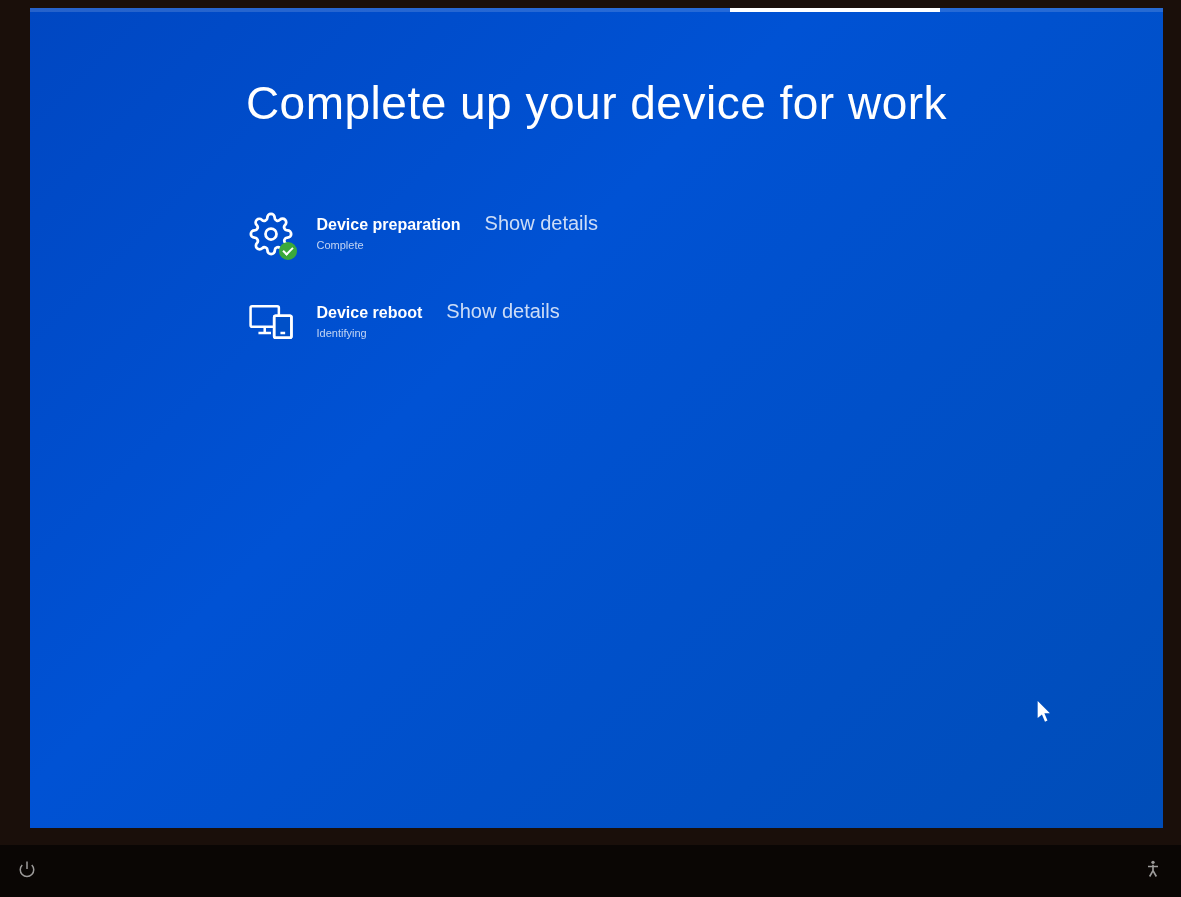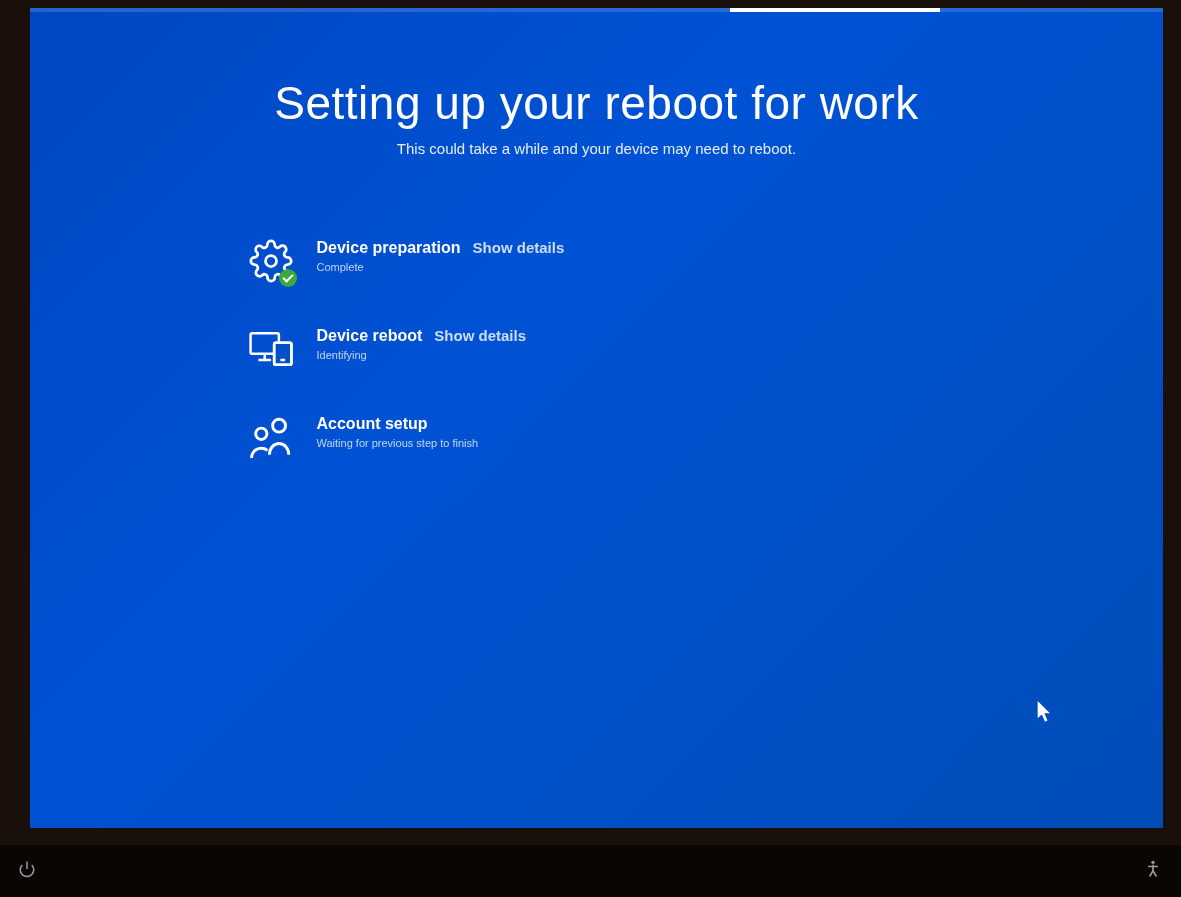--- a/index.html
+++ b/index.html
@@ -76,31 +76,31 @@
       align-items: center;
       justify-content: center;
     }
     .step-text {
       margin-left: 22px;
       padding-top: 2px;
     }
     .step-title-line {
       display: flex;
       align-items: baseline;
-      gap: 12px;
+      gap: 24px;
     }
     .step-title {
       color: #ffffff;
       font-size: 16px;
       font-weight: 600;
     }
     .show-details {
       color: rgba(255,255,255,0.8);
-      font-size: 15px;
-      font-weight: 700;
+      font-size: 20px;
+      font-weight: 400;
       cursor: pointer;
     }
     .step-status {
       color: rgba(255,255,255,0.75);
       font-size: 11px;
       margin-top: 4px;
     }
     .check-badge {
       position: absolute;
       bottom: -2px;
@@ -147,22 +147,21 @@
     }
   </style>
 </head>
 <body>
 
 <div class="screen">
   <div class="progress-bar-top">
     <div class="progress-bar-fill"></div>
   </div>
 
-  <h1 class="title">Setting up your reboot for work</h1>
-  <p class="subtitle">This could take a while and your device may need to reboot.</p>
+  <h1 class="title">Complete up your device for work</h1>
 
   <div class="steps">
 
     <div class="step">
       <div class="step-icon">
         <svg width="44" height="44" viewBox="0 0 24 24" fill="none" stroke="#ffffff" stroke-width="1.5">
           <circle cx="12" cy="12" r="3"></circle>
           <path d="M19.4 15a1.65 1.65 0 0 0 .33 1.82l.06.06a2 2 0 1 1-2.83 2.83l-.06-.06a1.65 1.65 0 0 0-1.82-.33 1.65 1.65 0 0 0-1 1.51V21a2 2 0 1 1-4 0v-.09a1.65 1.65 0 0 0-1-1.51 1.65 1.65 0 0 0-1.82.33l-.06.06a2 2 0 1 1-2.83-2.83l.06-.06A1.65 1.65 0 0 0 4.6 15a1.65 1.65 0 0 0-1.51-1H3a2 2 0 1 1 0-4h.09c.66 0 1.25-.39 1.51-1a1.65 1.65 0 0 0-.33-1.82l-.06-.06a2 2 0 1 1 2.83-2.83l.06.06c.5.5 1.24.63 1.82.33H9a1.65 1.65 0 0 0 1-1.51V3a2 2 0 1 1 4 0v.09c0 .66.39 1.25 1 1.51.58.3 1.32.17 1.82-.33l.06-.06a2 2 0 1 1 2.83 2.83l-.06.06c-.5.5-.63 1.24-.33 1.82V9c.26.61.85 1 1.51 1H21a2 2 0 1 1 0 4h-.09a1.65 1.65 0 0 0-1.51 1z"></path>
         </svg>
         <div class="check-badge"></div>
@@ -189,36 +188,20 @@
       </div>
       <div class="step-text">
         <div class="step-title-line">
           <span class="step-title">Device reboot</span>
           <span class="show-details">Show details</span>
         </div>
         <div class="step-status">Identifying</div>
       </div>
     </div>
 
-    <div class="step">
-      <div class="step-icon">
-        <svg width="46" height="42" viewBox="0 0 28 26" fill="none" stroke="#ffffff" stroke-width="1.8">
-          <circle cx="19" cy="6" r="4"></circle>
-          <path d="M13 24c0-4 2.7-7 6-7s6 3 6 7"></path>
-          <circle cx="8" cy="11" r="3.5"></circle>
-          <path d="M2 26c0-3.5 2.5-6 6-6 1.5 0 2.8.5 3.8 1.3"></path>
-        </svg>
-      </div>
-      <div class="step-text">
-        <div class="step-title-line">
-          <span class="step-title">Account setup</span>
-        </div>
-        <div class="step-status">Waiting for previous step to finish</div>
-      </div>
-    </div>
 
   </div>
 
   <div class="cursor">
     <svg width="16" height="22" viewBox="0 0 12 18" fill="#ffffff">
       <path d="M0 0 L0 14 L3.5 11 L6 17 L8 16 L5.5 10 L10 10 Z"></path>
     </svg>
   </div>
 </div>
 

